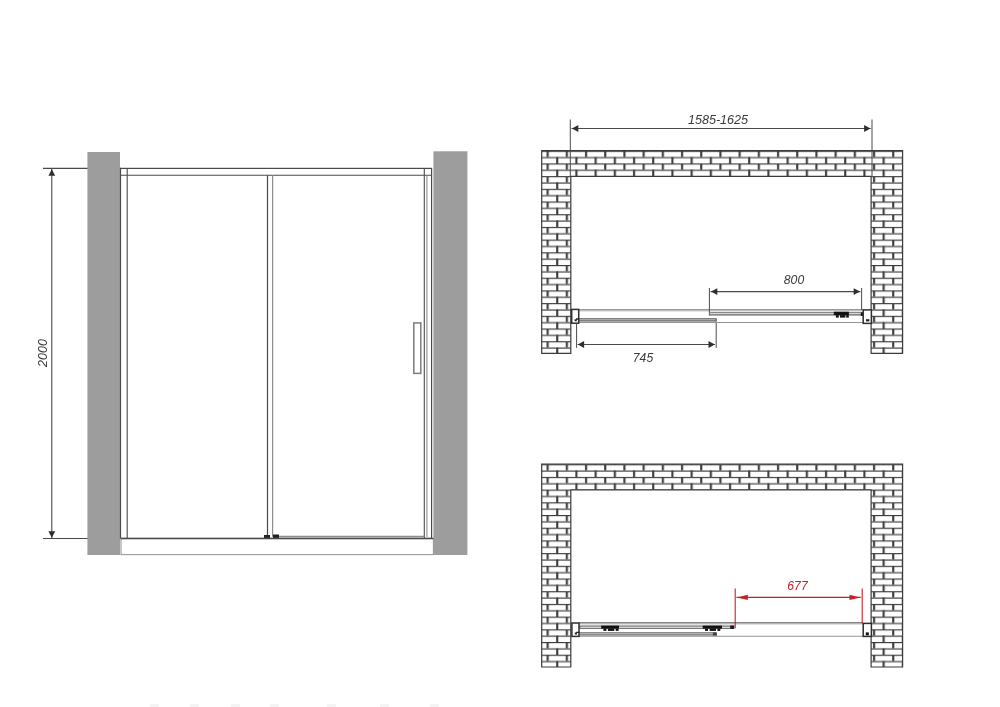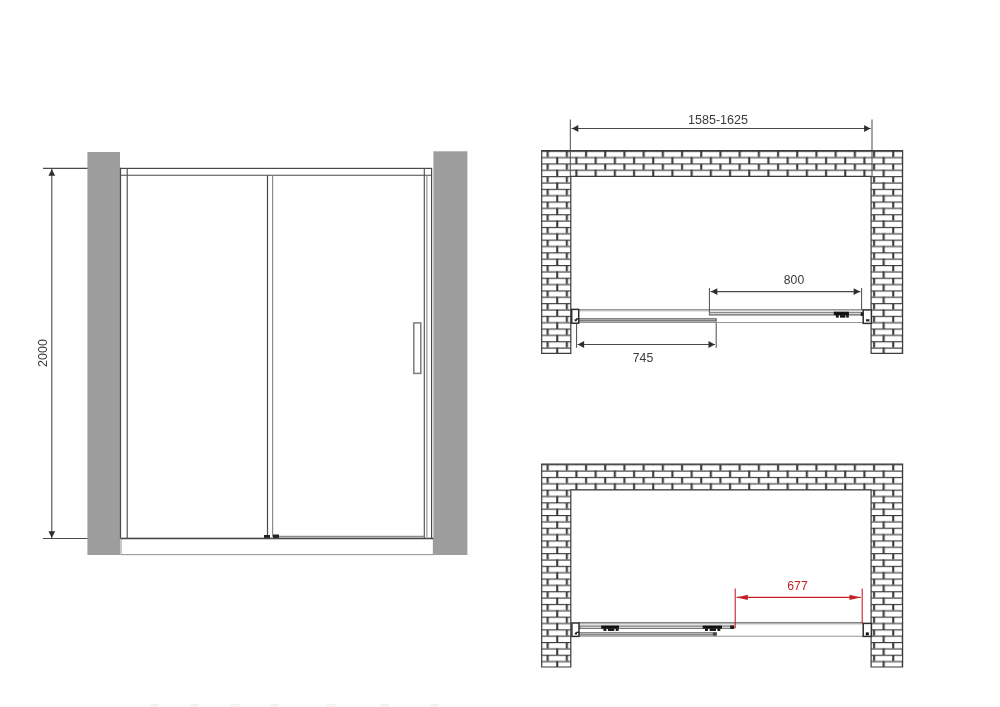--- a/index.html
+++ b/index.html
@@ -1,16 +1,16 @@
 <!DOCTYPE html>
 <html><head>
 <meta charset="utf-8">
 <style>
 html,body{margin:0;padding:0;background:#fff;}
-#c{position:relative;width:1000px;height:707px;overflow:hidden;}
+#c{position:relative;width:1000px;height:707px;overflow:hidden;font-style:italic;}
 svg{display:block;}
 </style>
 </head>
 <body>
 <div id="c">
 <svg width="1000" height="707" viewBox="0 0 1000 707" font-family="Liberation Sans, sans-serif">
 <defs>
 <pattern id="brickT" patternUnits="userSpaceOnUse" x="541.7" y="150.7" width="19.2" height="12.7">
   <rect x="0" y="0" width="19.2" height="12.7" fill="#fff"></rect>
   <rect x="0" y="0" width="19.2" height="1.15" fill="#3b3b3b"></rect>

